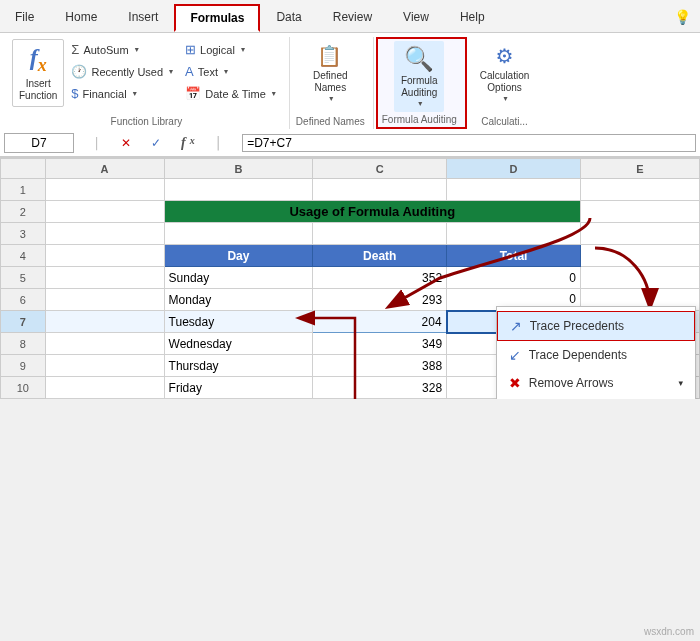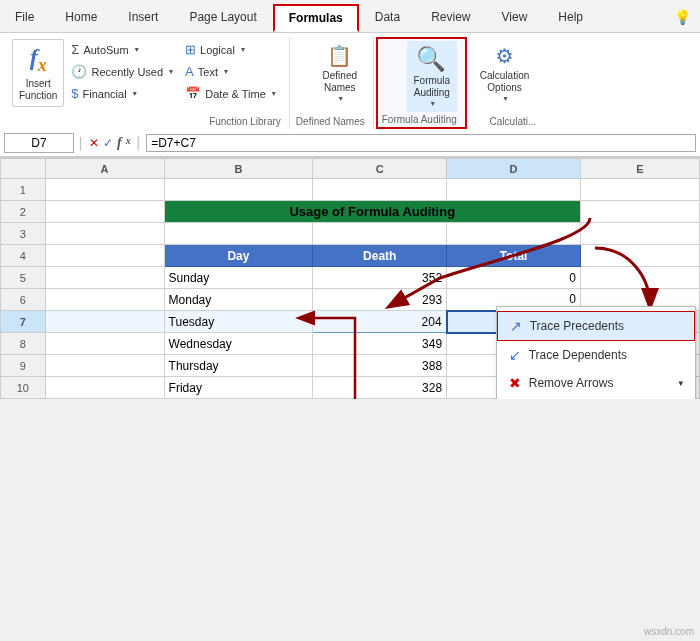--- a/index.html
+++ b/index.html
@@ -9,21 +9,21 @@
     .ribbon-container { background: #fff; border-bottom: 1px solid #ccc; }
 
     
     .tab-bar { display: flex; background: #f3f3f3; border-bottom: 1px solid #ccc; padding-top: 4px; }
     .tab { padding: 5px 14px; cursor: pointer; font-size: 12px; color: #333; border: 1px solid transparent; border-bottom: none; margin-right: 1px; }
     .tab.formulas-tab { color: #000000; background: #fff; border: 2px solid #c00; border-bottom: 2px solid #fff; font-weight: 700; }
 
     
     .ribbon { display: flex; align-items: stretch; padding: 4px 8px 0 8px; background: #fff; min-height: 88px; gap: 2px; }
 
-    .ribbon-group { display: flex; flex-direction: column; align-items: flex-end; border-right: 1px solid #ddd; padding: 2px 8px 2px 4px; min-width: fit-content; }
+    .ribbon-group { display: flex; flex-direction: column; align-items: center; border-right: 1px solid #ddd; padding: 2px 8px 2px 4px; min-width: fit-content; }
     .ribbon-group:last-child { border-right: none; }
     .ribbon-group-content { display: flex; flex-direction: row; align-items: flex-start; gap: 2px; flex: 1; }
     .ribbon-group-label { font-size: 10px; color: #666; text-align: center; padding-top: 2px; white-space: nowrap; }
 
     .ribbon-btn-large { display: flex; flex-direction: column; align-items: center; justify-content: center; cursor: pointer; padding: 4px 6px; border: 1px solid transparent; border-radius: 2px; min-width: 50px; }
     .ribbon-btn-large .btn-icon { font-size: 22px; color: #555; }
     .ribbon-btn-large .btn-label { font-size: 10px; text-align: center; color: #333; white-space: nowrap; line-height: 1.2; margin-top: 2px; }
 
     .ribbon-btn-small { display: flex; flex-direction: row; align-items: center; cursor: pointer; padding: 2px 4px; border: 1px solid transparent; border-radius: 2px; gap: 4px; }
     .ribbon-btn-small .btn-icon-sm { font-size: 13px; color: #555; }
@@ -35,21 +35,21 @@
     .formula-auditing-btn { 
       background: #ddeeff; border: 2px solid #c00 !important; 
       position: relative;
     }
     .formula-auditing-btn .btn-icon { color: #e67e00 !important; font-size: 26px; }
 
     
     .dd-arrow { font-size: 8px; color: #555; margin-left: 2px; }
 
     
-    .formula-bar { display: flex; align-items: center; background: #fff; border-bottom: 1px solid #ccc; padding: 2px 4px; gap: 4px; height: 28px; }
+    .formula-bar { display: flex; align-items: center; background: #fff; border-bottom: 1px solid #ccc; padding: 2px 4px; gap: 20px; height: 28px; }
     .name-box { width: 70px; border: 1px solid #aaa; padding: 2px 4px; font-size: 12px; }
     .formula-icons { display: flex; gap: 4px; color: #555; font-size: 14px; cursor: pointer; }
     .formula-input { flex: 1; border: 1px solid #aaa; padding: 2px 4px; font-size: 12px; background: #fff; }
     .sheet { border-collapse: collapse; width: 100%; }
 
     
     .col-header { background: #f0f0f0; border: 1px solid #ccc; text-align: center; font-size: 11px; color: #555; padding: 2px 4px; height: 20px; }
     .row-header { background: #f0f0f0; border: 1px solid #ccc; text-align: center; font-size: 11px; color: #555; padding: 2px 4px; width: 30px; }
 
     td.cell { border: 1px solid #d0d0d0; padding: 2px 4px; height: 22px; font-size: 12px; min-width: 80px; }
@@ -87,21 +87,20 @@
     .formula-auditing-group { border: 2px solid #c00 !important; background: #f8f8ff; }
   </style>
 </head>
 <body>
 
 <div class="ribbon-container">
   <div class="tab-bar">
     <div class="tab">File</div>
     <div class="tab">Home</div>
     <div class="tab">Insert</div>
-    <div class="tab">Page Layout</div>
     <div class="tab formulas-tab">Formulas</div>
     <div class="tab">Data</div>
     <div class="tab">Review</div>
     <div class="tab">View</div>
     <div class="tab">Help</div>
     <div style="margin-left:auto; padding: 5px 8px; font-size:14px; cursor:pointer;">💡</div>
   </div>
 
   <div class="ribbon">
 

